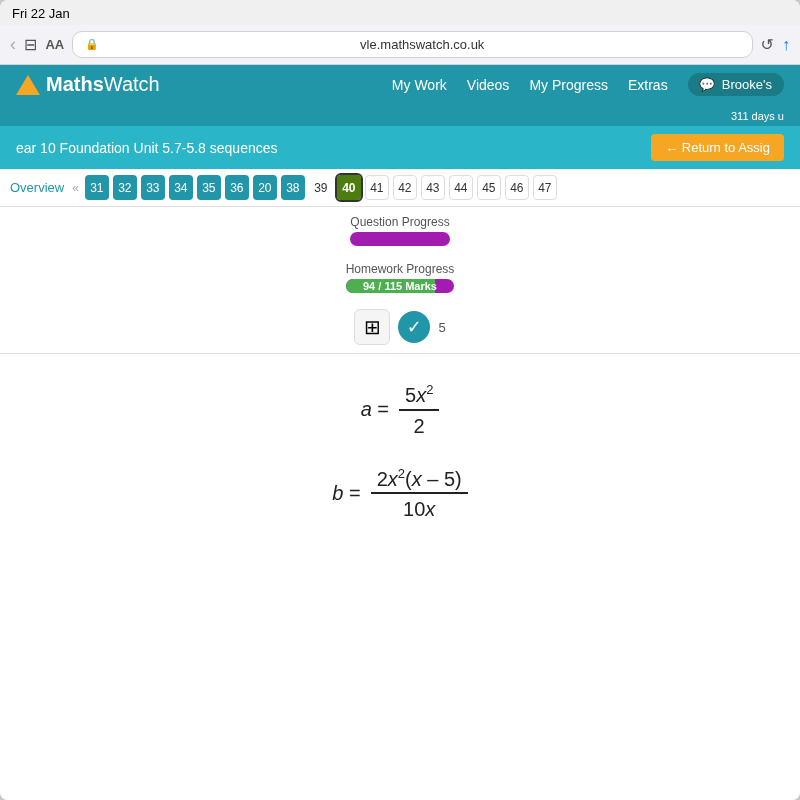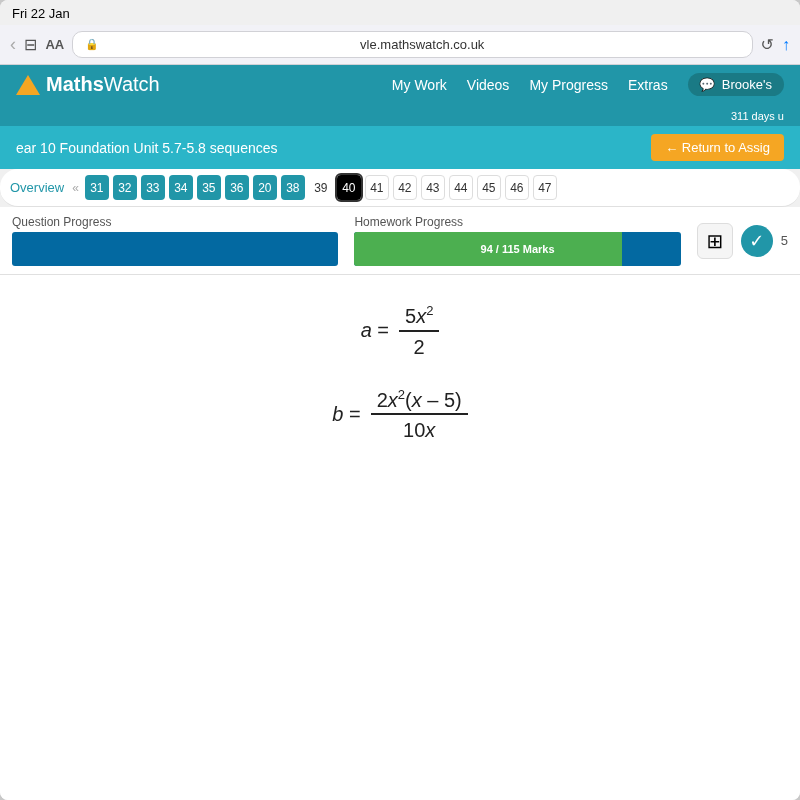--- a/index.html
+++ b/index.html
@@ -162,21 +162,20 @@
 
     
     .tab-nav {
       background: #fff;
       padding: 6px 10px;
       display: flex;
       align-items: center;
       gap: 4px;
       border-bottom: 1px solid #e0e0e0;
       overflow: hidden;
-      border-radius: 18px;
     }
     .tab-overview {
       font-size: 13px;
       color: #2196a8;
       margin-right: 4px;
       cursor: pointer;
     }
     .tab-nav-arrow {
       font-size: 12px;
       color: #aaa;
@@ -188,22 +187,22 @@
       border-radius: 4px;
       background: #2196a8;
       color: #fff;
       font-size: 12px;
       display: flex;
       align-items: center;
       justify-content: center;
       cursor: pointer;
     }
     .tab-num.active {
-      background: #000000;
-      font-weight: normal;
+      background: #4d7c0f;
+      font-weight: bold;
       outline: 2px solid #333;
     }
     .tab-num.plain {
       background: transparent;
       color: #333;
       border: 1px solid #ddd;
     }
     .tab-num.current-page {
       background: transparent;
       color: #333;
@@ -212,33 +211,34 @@
     }
 
     
     .progress-section {
       background: #fff;
       padding: 8px 12px;
       display: flex;
       align-items: center;
       gap: 16px;
       border-bottom: 1px solid #e0e0e0;
+      flex-direction: column;
     }
     .question-progress {
       flex: 1;
     }
     .progress-label {
       font-size: 12px;
       color: #555;
       margin-bottom: 3px;
     }
     .progress-bar-container {
-      height: 34px;
-      background: #0369a1;
-      border-radius: 3px;
+      height: 14px;
+      background: #a21caf;
+      border-radius: 8px;
       overflow: hidden;
       position: relative;
     }
     .progress-bar-fill {
       height: 100%;
       background: #4caf50;
     }
     .progress-bar-text {
       position: absolute;
       top: 0; left: 0; right: 0; bottom: 0;

